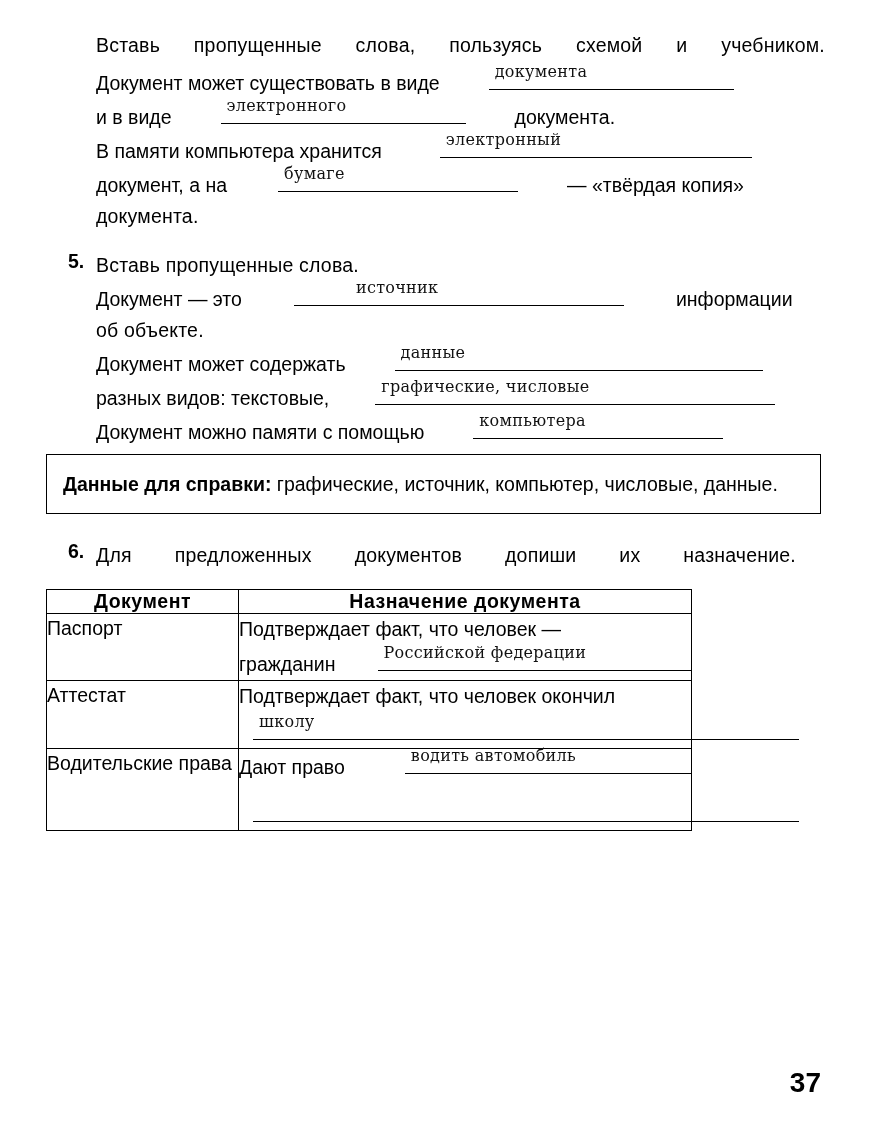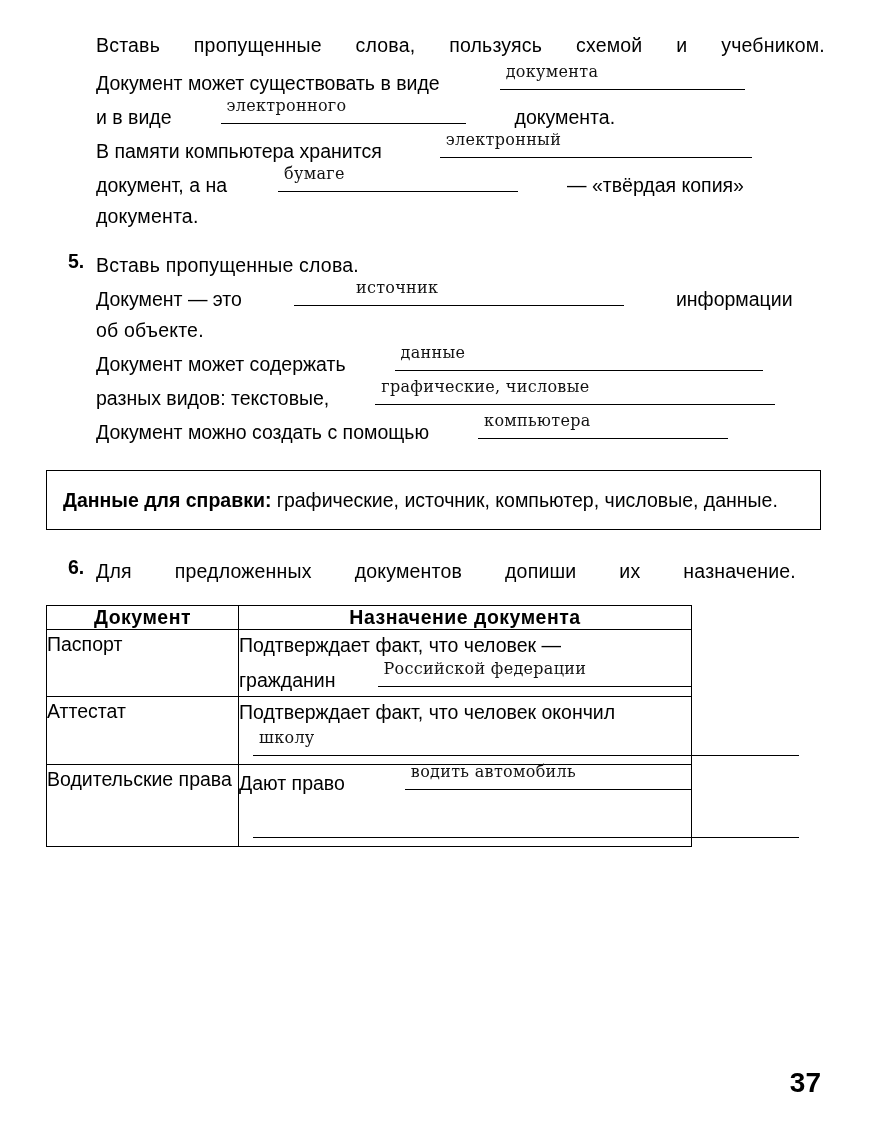--- a/index.html
+++ b/index.html
@@ -80,21 +80,21 @@
   .task-num {
     position: absolute;
     left: -28px;
     top: 0;
     font-weight: bold;
     font-size: 19.5px;
   }
 
   
   .refbox {
-    margin: 22px 0 0 -50px;
+    margin: 6px 0 0 -50px;
     width: 775px;
     border: 1.6px solid #000;
     box-sizing: border-box;
     padding: 14px 18px 14px 16px;
     font-size: 19.5px;
     line-height: 30px;
   }
 
   
   table.doc-table {
@@ -138,21 +138,21 @@
 <body>
 
 <div class="page">
 
   <div>
 
     <div class="para justify task-intro">Вставь пропущенные слова, пользуясь схемой и учебником.</div>
 
     <div class="line-row">
       <span class="txt">Документ может существовать в виде</span>
-      <span class="blank" style="width:245px; margin-left:20px;">
+      <span class="blank" style="width:245px; margin-left:9px;">
         <span class="hand">документа</span>
       </span>
     </div>
 
     <div class="line-row">
       <span class="txt">и в виде</span>
       <span class="blank" style="width:245px; margin-left:9px; margin-right:9px;">
         <span class="hand">электронного</span>
       </span>
       <span class="txt">документа.</span>
@@ -199,21 +199,21 @@
     </div>
 
     <div class="line-row">
       <span class="txt">разных видов: текстовые,</span>
       <span class="blank" style="width:400px; margin-left:6px;">
         <span class="hand">графические, числовые</span>
       </span>
     </div>
 
     <div class="line-row">
-      <span class="txt">Документ можно создать с помощью</span>
+      <span class="txt">Документ можно памяти с помощью</span>
       <span class="blank" style="width:250px; margin-left:9px;">
         <span class="hand">компьютера</span>
       </span>
     </div>
   </div>
 
   <div class="refbox">
     <span class="bold">Данные для справки:</span>
     <span>графические, источник, компьютер, числовые, данные.</span>
   </div>

